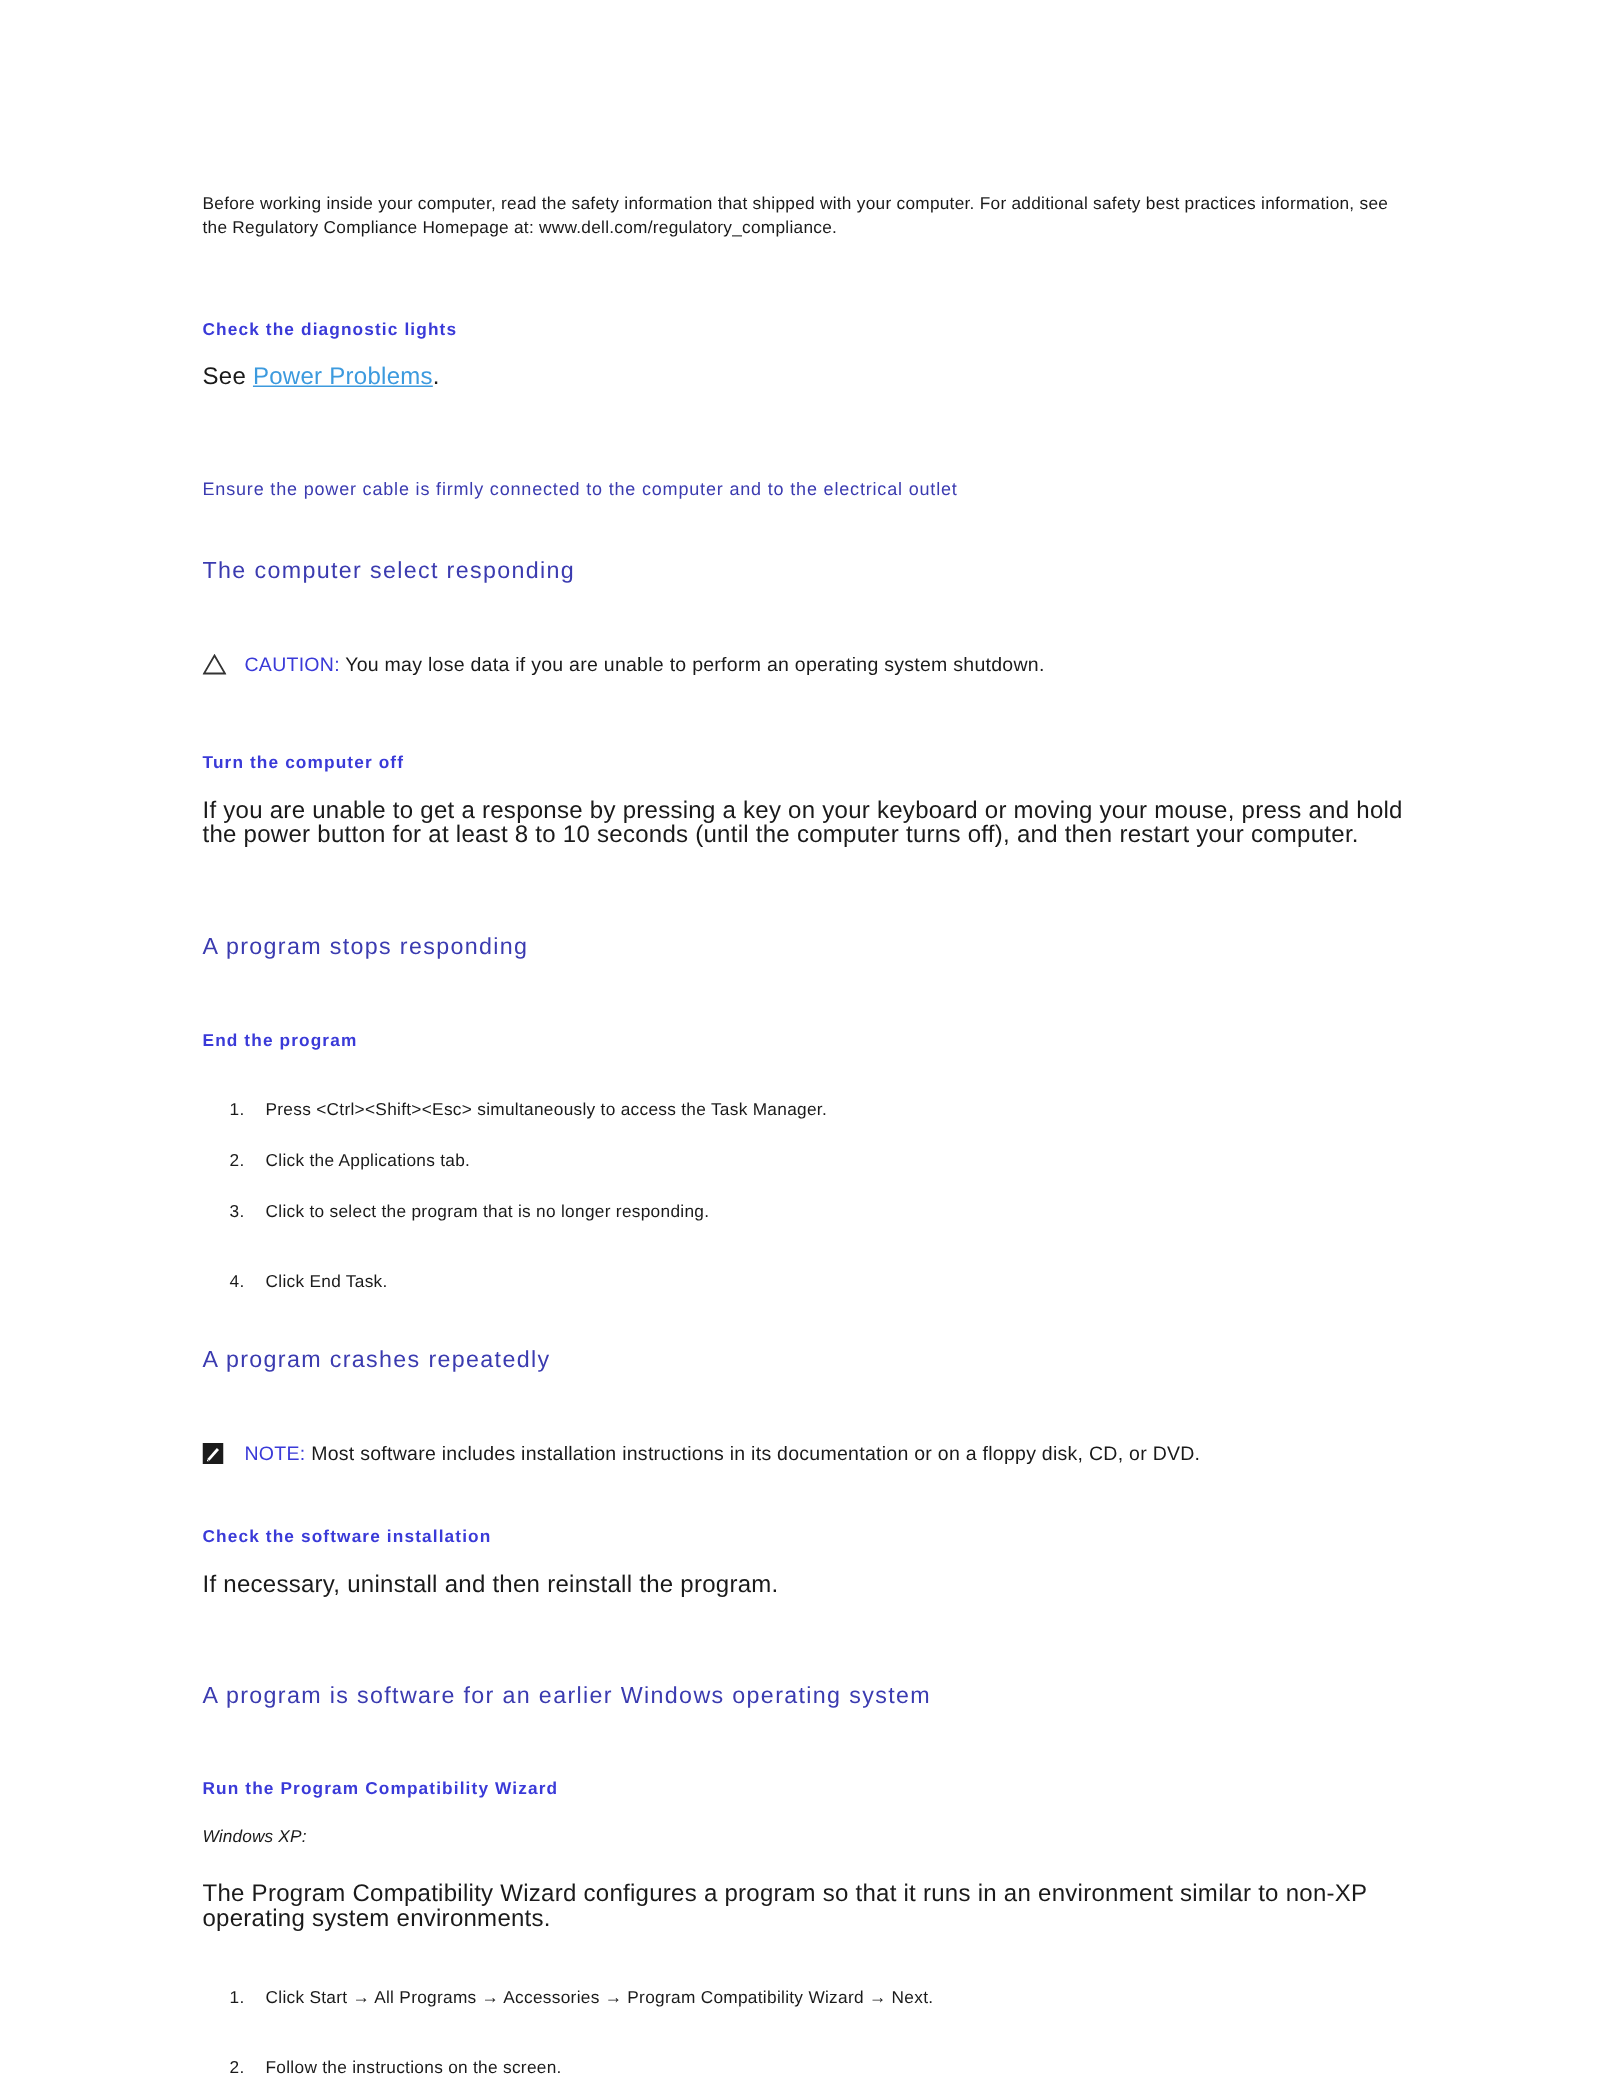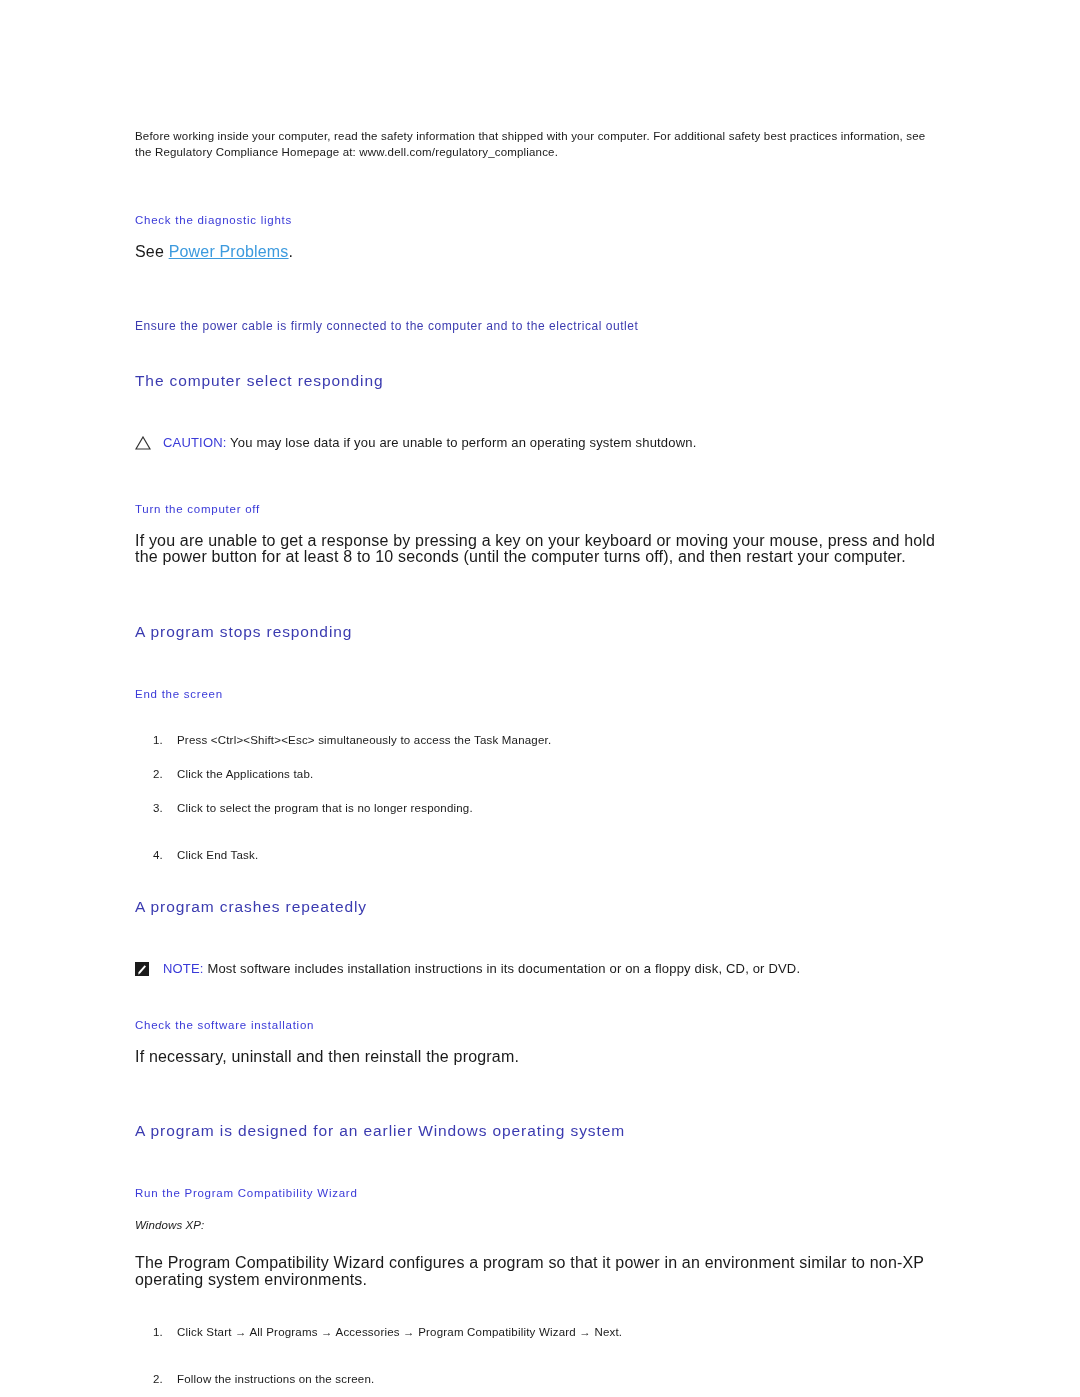--- a/index.html
+++ b/index.html
@@ -40,21 +40,21 @@
     font-size: 15.5px;
     font-weight: normal;
     color: #3b3bb0;
     letter-spacing: 0.9px;
     margin: 0 0 44px 0;
     line-height: 20px;
   }
 
   h3.sub {
     font-size: 11.5px;
-    font-weight: normal;
+    font-weight: bold;
     color: #3a3ad8;
     letter-spacing: 0.75px;
     margin: 0 0 16px 0;
     line-height: 16px;
   }
 
   h4.sub-wide {
     font-size: 12px;
     font-weight: normal;
     color: #3b3bb0;
@@ -168,21 +168,21 @@
     <div class="gap-md"></div>
 
     <h3 class="sub">Turn the computer off</h3>
 
     <p class="body">If you are unable to get a response by pressing a key on your keyboard or moving your mouse, press and hold the power button for at least 8 to 10 seconds (until the computer turns off), and then restart your computer.</p>
 
     <div class="gap-lg"></div>
 
     <h2 class="sect">A program stops responding</h2>
 
-    <h3 class="sub">End the screen</h3>
+    <h3 class="sub">End the program</h3>
 
     <div class="gap-sm"></div>
 
     <ol class="steps">
       <li>Press &lt;Ctrl&gt;&lt;Shift&gt;&lt;Esc&gt; simultaneously to access the Task Manager.</li>
       <li>Click the Applications tab.</li>
       <li>Click to select the program that is no longer responding.</li>
       <li>Click End Task.</li>
     </ol>
 
@@ -202,27 +202,27 @@
     </div>
 
     <div class="gap-sm"></div>
 
     <h3 class="sub">Check the software installation</h3>
 
     <p class="body">If necessary, uninstall and then reinstall the program.</p>
 
     <div class="gap-lg"></div>
 
-    <h2 class="sect">A program is designed for an earlier Windows operating system</h2>
+    <h2 class="sect">A program is software for an earlier Windows operating system</h2>
 
     <h3 class="sub">Run the Program Compatibility Wizard</h3>
 
     <p class="os-label">Windows XP:</p>
 
-    <p class="body">The Program Compatibility Wizard configures a program so that it power in an environment similar to non-XP operating system environments.</p>
+    <p class="body">The Program Compatibility Wizard configures a program so that it runs in an environment similar to non-XP operating system environments.</p>
 
     <div class="gap-sm"></div>
 
     <ol class="steps">
       <li class="menupath">Click Start → All Programs → Accessories → Program Compatibility Wizard → Next.</li>
       <li>Follow the instructions on the screen.</li>
     </ol>
 
   </div>
 </div>

